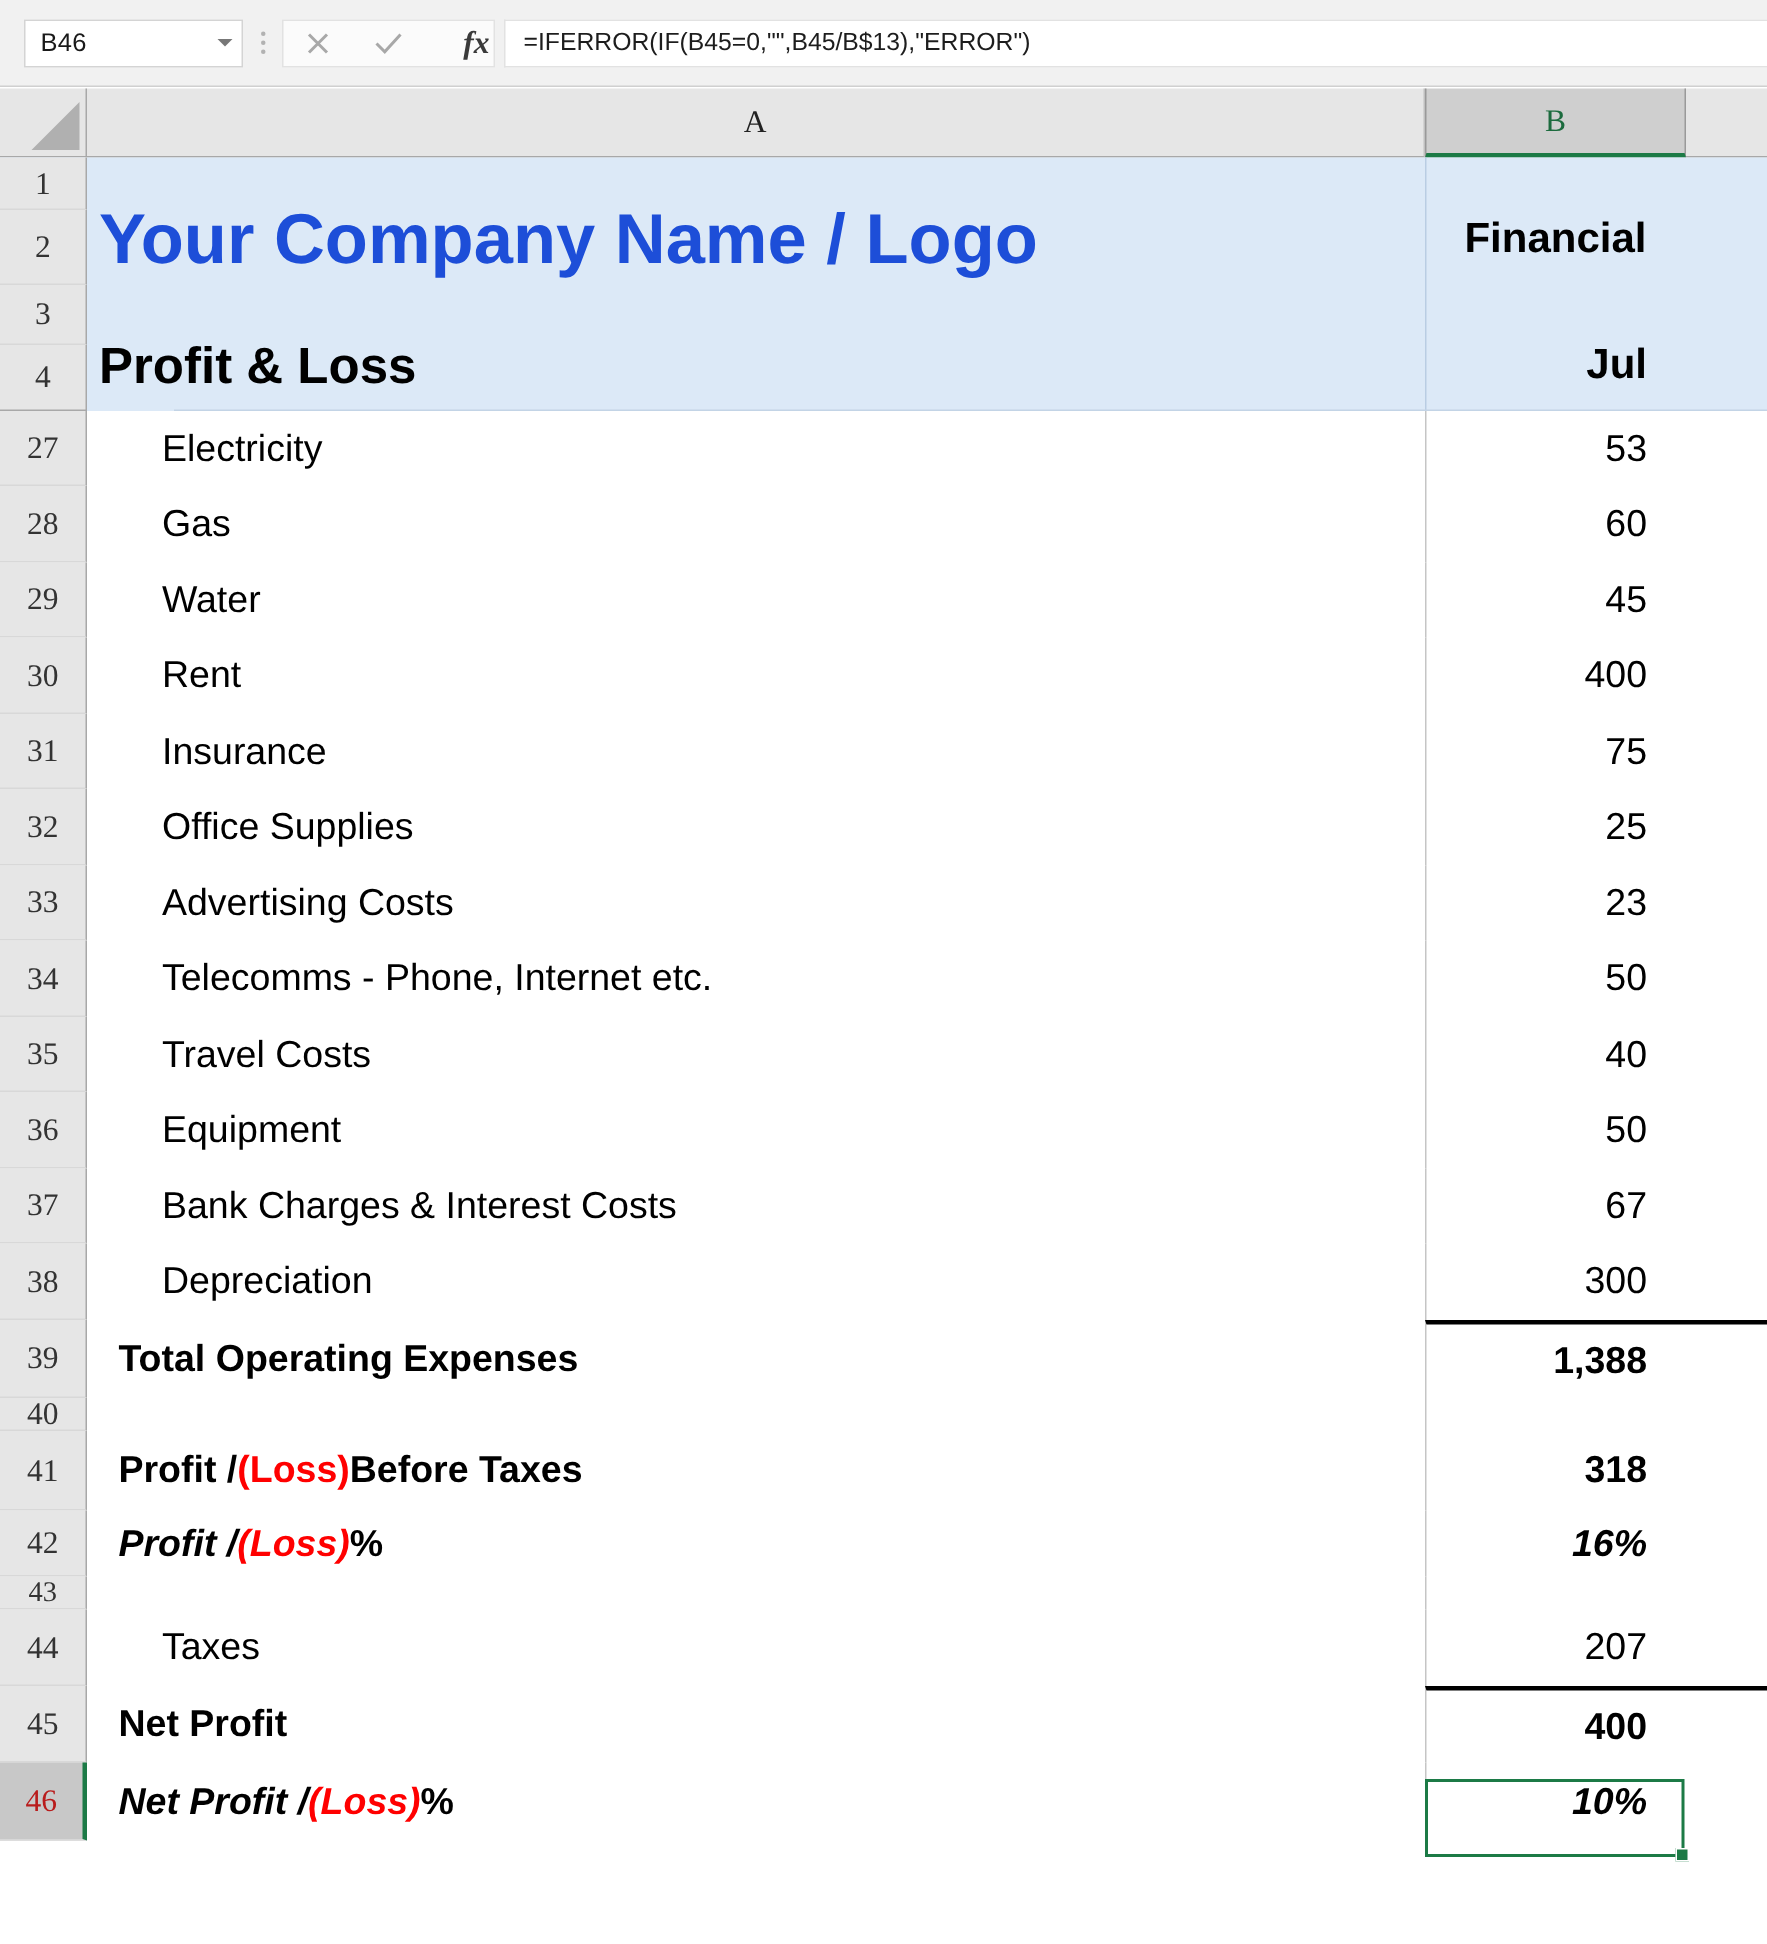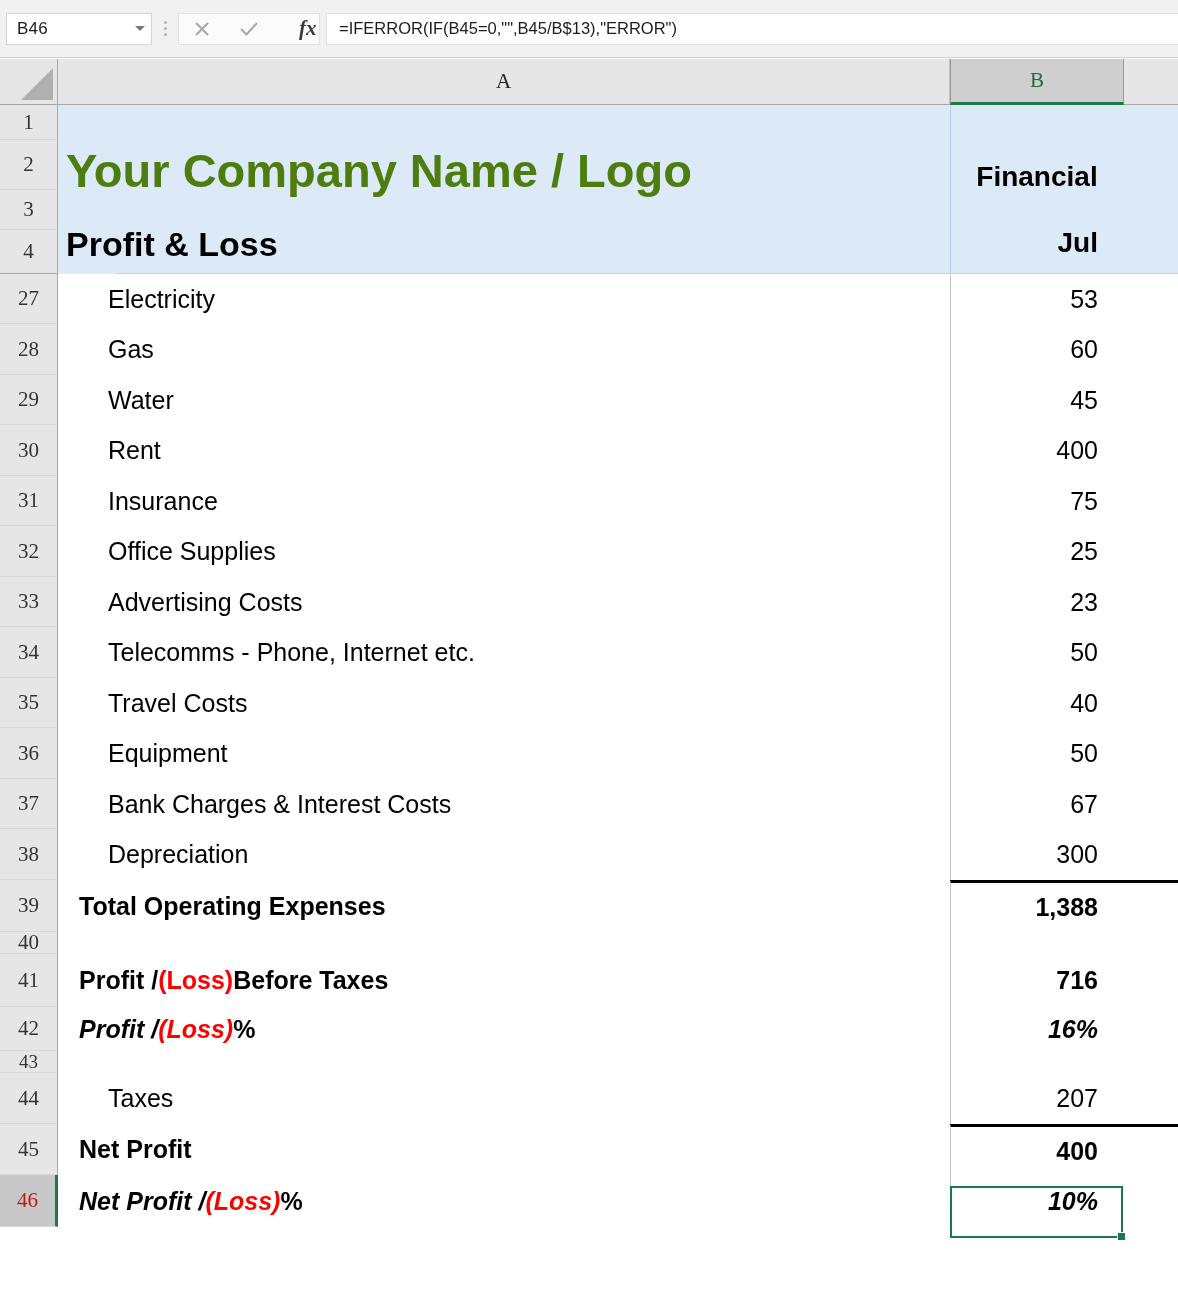--- a/index.html
+++ b/index.html
@@ -12,21 +12,21 @@
 
   
   #formula-bar {
     position: absolute; left: 0; top: 0;
     width: 1178px; height: 58px;
     background: #f1f1f1;
     border-bottom: 1px solid #d0d0d0;
     display: flex; align-items: center;
   }
   #name-box {
-    margin-left: 6px;
+    margin-left: 16px;
     width: 146px; height: 32px;
     background: #ffffff;
     border: 1px solid #d4d4d4;
     display: flex; align-items: center;
     padding: 0 6px 0 10px;
   }
   #name-box-value {
     flex: 1; font-size: 17px; color: #1a1a1a;
     letter-spacing: .2px;
   }
@@ -165,38 +165,38 @@
     border-right: 1px solid #a8a8a8;
     border-bottom: 1px solid #d8d8d8;
     display: flex; align-items: center; justify-content: center;
     font-size: 21px; color: #333;
     font-family: "Liberation Serif", serif;
   }
   #banner-body {
     flex: 1; position: relative;
   }
   #company-title {
-    position: absolute; left: 8px; top: 38px;
+    position: absolute; left: 8px; top: 26px;
     font-size: 47px; font-weight: bold;
-    color: #4d7c0f;
+    color: #1d4ed8;
     white-space: nowrap;
   }
   #pl-title {
     position: absolute; left: 8px; top: 120px;
     font-size: 34px; font-weight: bold; color: #000;
   }
   #banner-colB-line {
     position: absolute; left: 892px; top: 0; bottom: 0;
     width: 1px; background: #b9cde3;
   }
   #financial-label {
     position: absolute; left: 892px; top: 38px;
     width: 174px; text-align: center;
     font-size: 28px; font-weight: bold; color: #000;
-    white-space: nowrap; overflow: visible; margin-top: 18px;
+    white-space: nowrap; overflow: visible;
   }
   #month-jul {
     position: absolute; left: 892px; top: 122px;
     width: 174px; padding-right: 26px;
     text-align: right;
     font-size: 28px; font-weight: bold; color: #000;
   }
   #month-aug {
     position: absolute; left: 1066px; top: 122px;
     width: 112px; padding-right: 26px;
@@ -385,21 +385,21 @@
     <div class="cell-c"></div>
   </div>
 
   <div class="row" style="height:53px">
     <div class="rowhead">41</div>
     <div class="cell-a bold">
       <span>Profit / </span>
         <span class="red">(Loss)</span>
         <span> Before Taxes</span>
     </div>
-    <div class="cell-b bold">716</div>
+    <div class="cell-b bold">318</div>
     <div class="cell-c"></div>
   </div>
 
   <div class="row" style="height:44px">
     <div class="rowhead">42</div>
     <div class="cell-a bi">
       <span>Profit / </span>
         <span class="red">(Loss)</span>
         <span style="font-style:normal">  %</span>
     </div>

